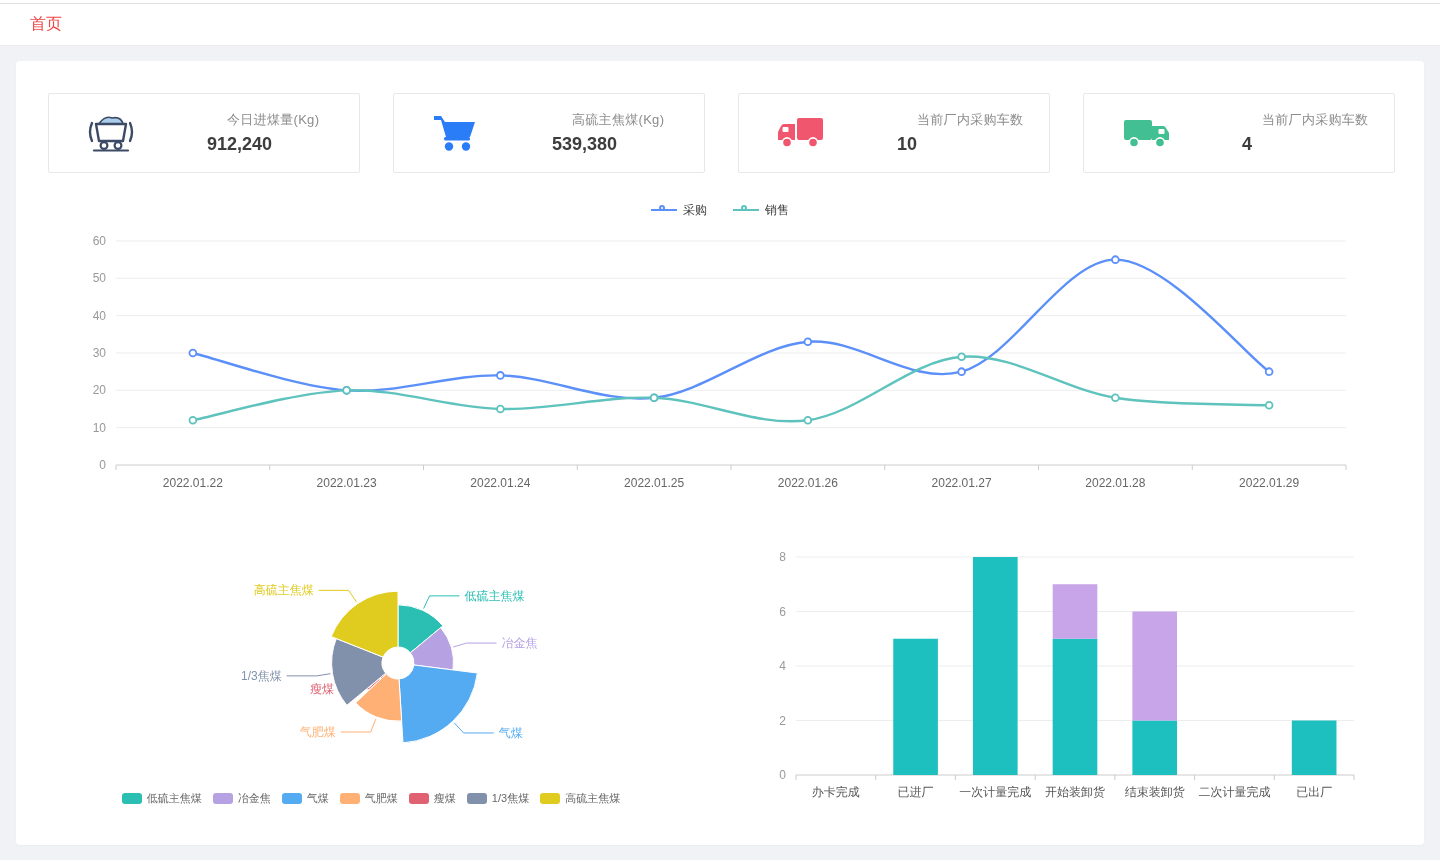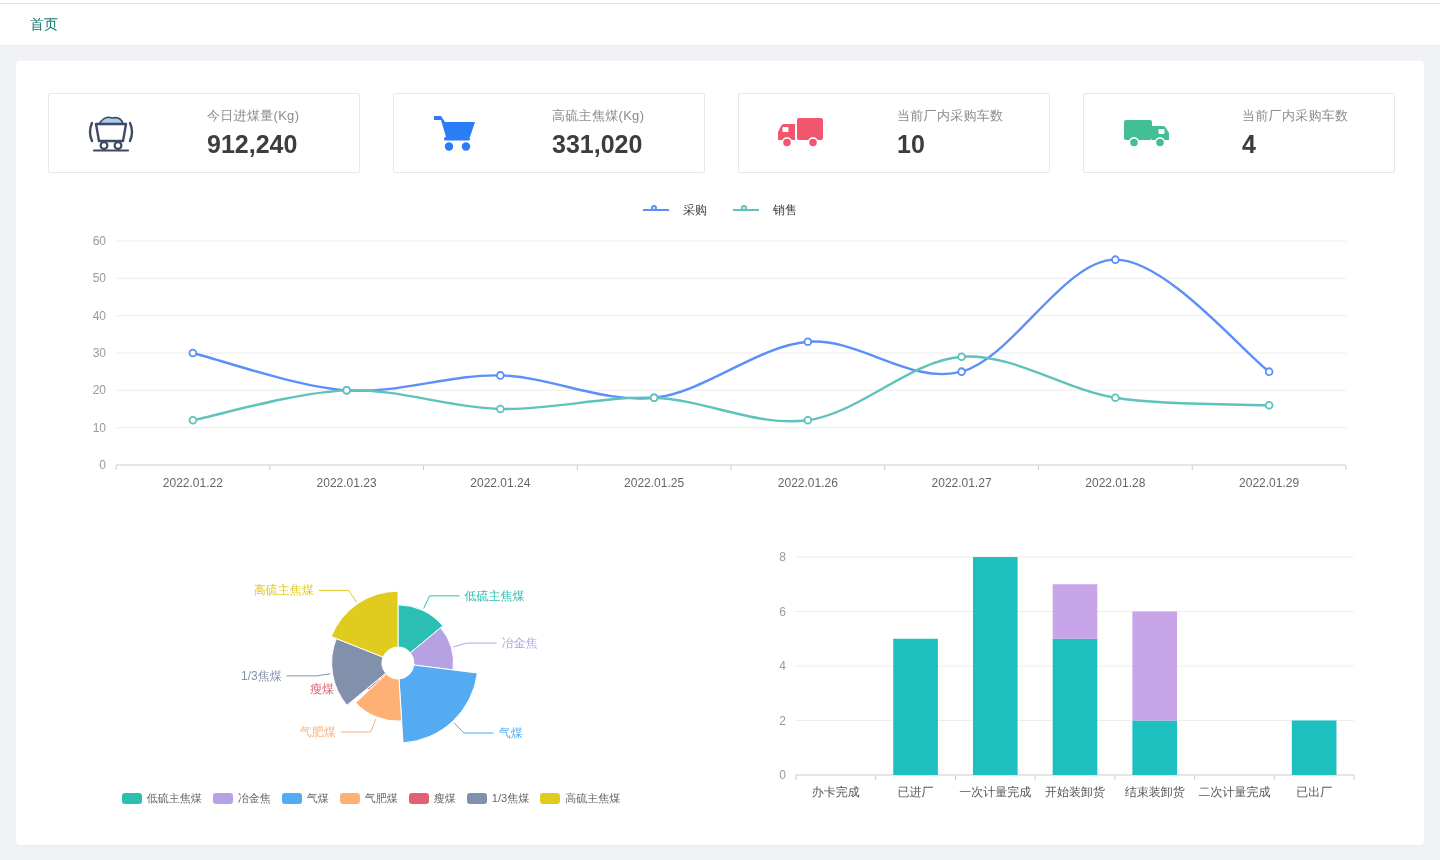--- a/index.html
+++ b/index.html
@@ -1,37 +1,37 @@
 <!DOCTYPE html>
 <html><head>
 <meta charset="utf-8">
 <style>
   * { margin:0; padding:0; box-sizing:border-box; }
   html,body { width:1440px; height:860px; overflow:hidden;
     font-family:"Liberation Sans", sans-serif; background:#f0f2f5; }
   .top-hairline { height:4px; background:#fff; border-bottom:1px solid #e2e2e2; }
   .breadcrumb-bar { height:42px; background:#fff; border-bottom:1px solid #ececec;
     display:flex; align-items:center; padding-left:30px; }
-  .breadcrumb { font-size:14px; color:#0f766e; cursor:pointer; }
+  .breadcrumb { font-size:16px; color:#ef4444; cursor:pointer; }
   .panel { margin:15px 16px; background:#fff; border-radius:4px;
     height:784px; position:relative; box-shadow:0 1px 2px rgba(0,0,0,0.03); }
   
   .stats-row { display:flex; gap:33px; padding:32px 0 0 32px; }
   .stat-card { width:312px; height:80px; border:1px solid #e8e8e8; border-radius:2px;
     display:flex; align-items:center; background:#fff; }
   .stat-icon { width:60px; height:46px; margin-left:36px; flex:none; }
   .stat-icon svg { width:52px; height:44px; display:block; }
   .stat-text { margin-left:auto; width:152px; padding-right:10px; text-align:left; }
-  .stat-label { font-size:13px; color:#8c8c8c; letter-spacing:0.3px; }
-  .stat-value { font-size:25px; font-weight:bold; color:#3d3d3d; margin-top:5px; }
+  .stat-label { font-size:13px; color:#8c8c8c; letter-spacing:0.3px;margin-left:20px; }
+  .stat-value { font-size:18px; font-weight:bold; color:#3d3d3d; margin-top:5px; }
   
   .line-section { margin-top:26px; }
   .line-legend { display:flex; justify-content:center; gap:26px; align-items:center;
     height:22px; }
-  .legend-item { display:flex; align-items:center; gap:14px; cursor:pointer; }
+  .legend-item { display:flex; align-items:center; gap:6px; cursor:pointer; }
   .legend-symbol { position:relative; width:26px; height:10px; }
   .legend-symbol .lline { position:absolute; top:4px; left:0; width:26px; height:2px; }
   .legend-symbol .lcircle { position:absolute; top:0; left:8px; width:6px; height:6px;
     border-radius:50%; background:#fff; border:2px solid; }
   .legend-label { font-size:12px; color:#3c3c3c; }
   .line-chart-wrap { margin:6px 0 0 38px; }
   
   .bottom-row { display:flex; margin-top:40px; }
   .pie-block { width:680px; padding-left:30px; }
   .pie-legend { display:flex; justify-content:center; align-items:center; gap:11px;
@@ -77,21 +77,21 @@
       <div class="stat-icon" style="color: rgb(43, 124, 247);">
         <svg viewBox="0 0 52 44">
           <path d="M4 6 H11 L15 12 H45 L40 27 H16 L11 10 H4 Z" fill="#2b7cf7"></path>
           <rect x="14" y="27" width="26" height="3.4" rx="1.5" fill="#2b7cf7"></rect>
           <circle cx="19" cy="36.5" r="4.2" fill="#2b7cf7"></circle>
           <circle cx="36" cy="36.5" r="4.2" fill="#2b7cf7"></circle>
         </svg>
       </div>
       <div class="stat-text">
         <div class="stat-label">高硫主焦煤(Kg)</div>
-        <div class="stat-value">331,020</div>
+        <div class="stat-value">539,380</div>
       </div>
     </div>
 
     <div class="stat-card">
       <div class="stat-icon" style="color: rgb(240, 86, 110);">
         <svg viewBox="0 0 52 44">
           <rect x="22" y="8" width="26" height="22" rx="2" fill="#f0566e"></rect>
           <path d="M20 14 H9 Q7 14 6 16 L3 22 V30 H20 Z" fill="#f0566e"></path>
           <rect x="7.5" y="17" width="6" height="5" rx="1" fill="#ffffff"></rect>
           <circle cx="12" cy="32.5" r="4.6" fill="#f0566e" stroke="#ffffff" stroke-width="1.6"></circle>

